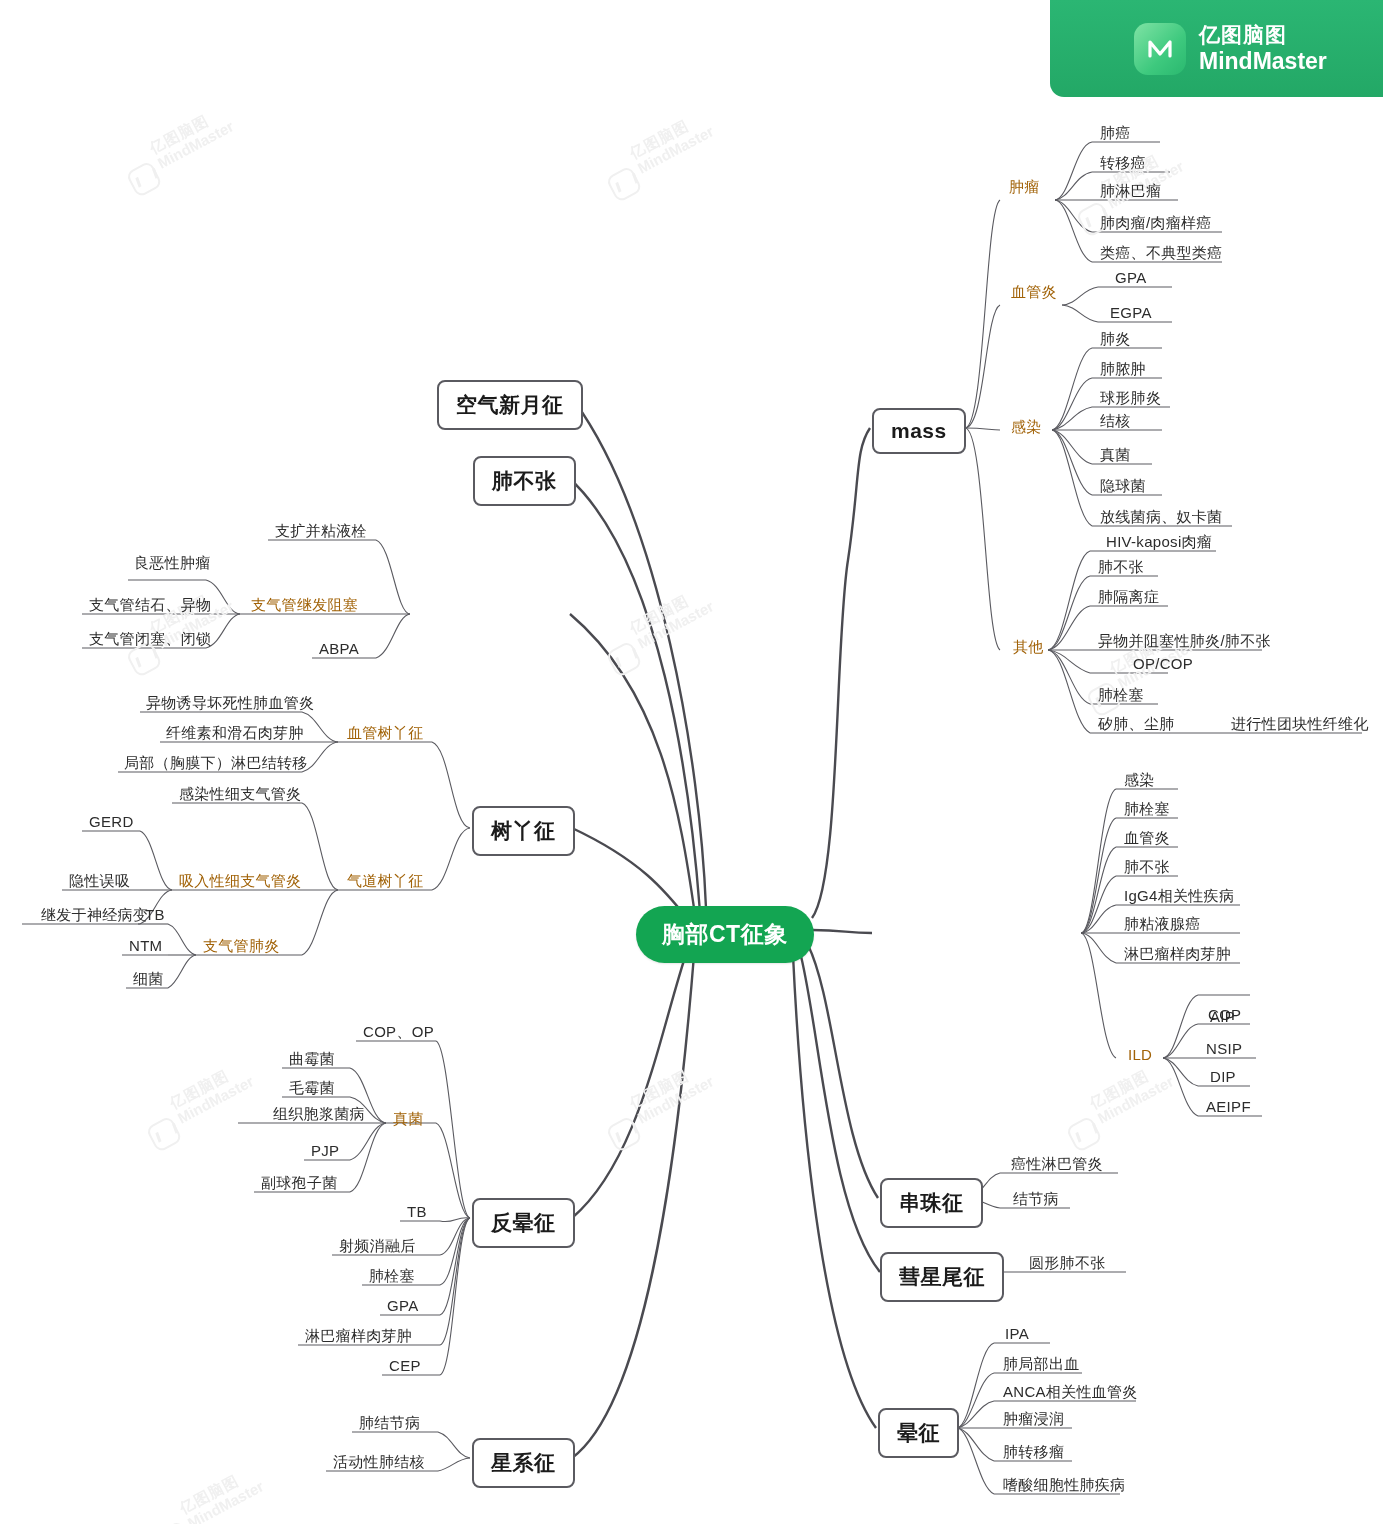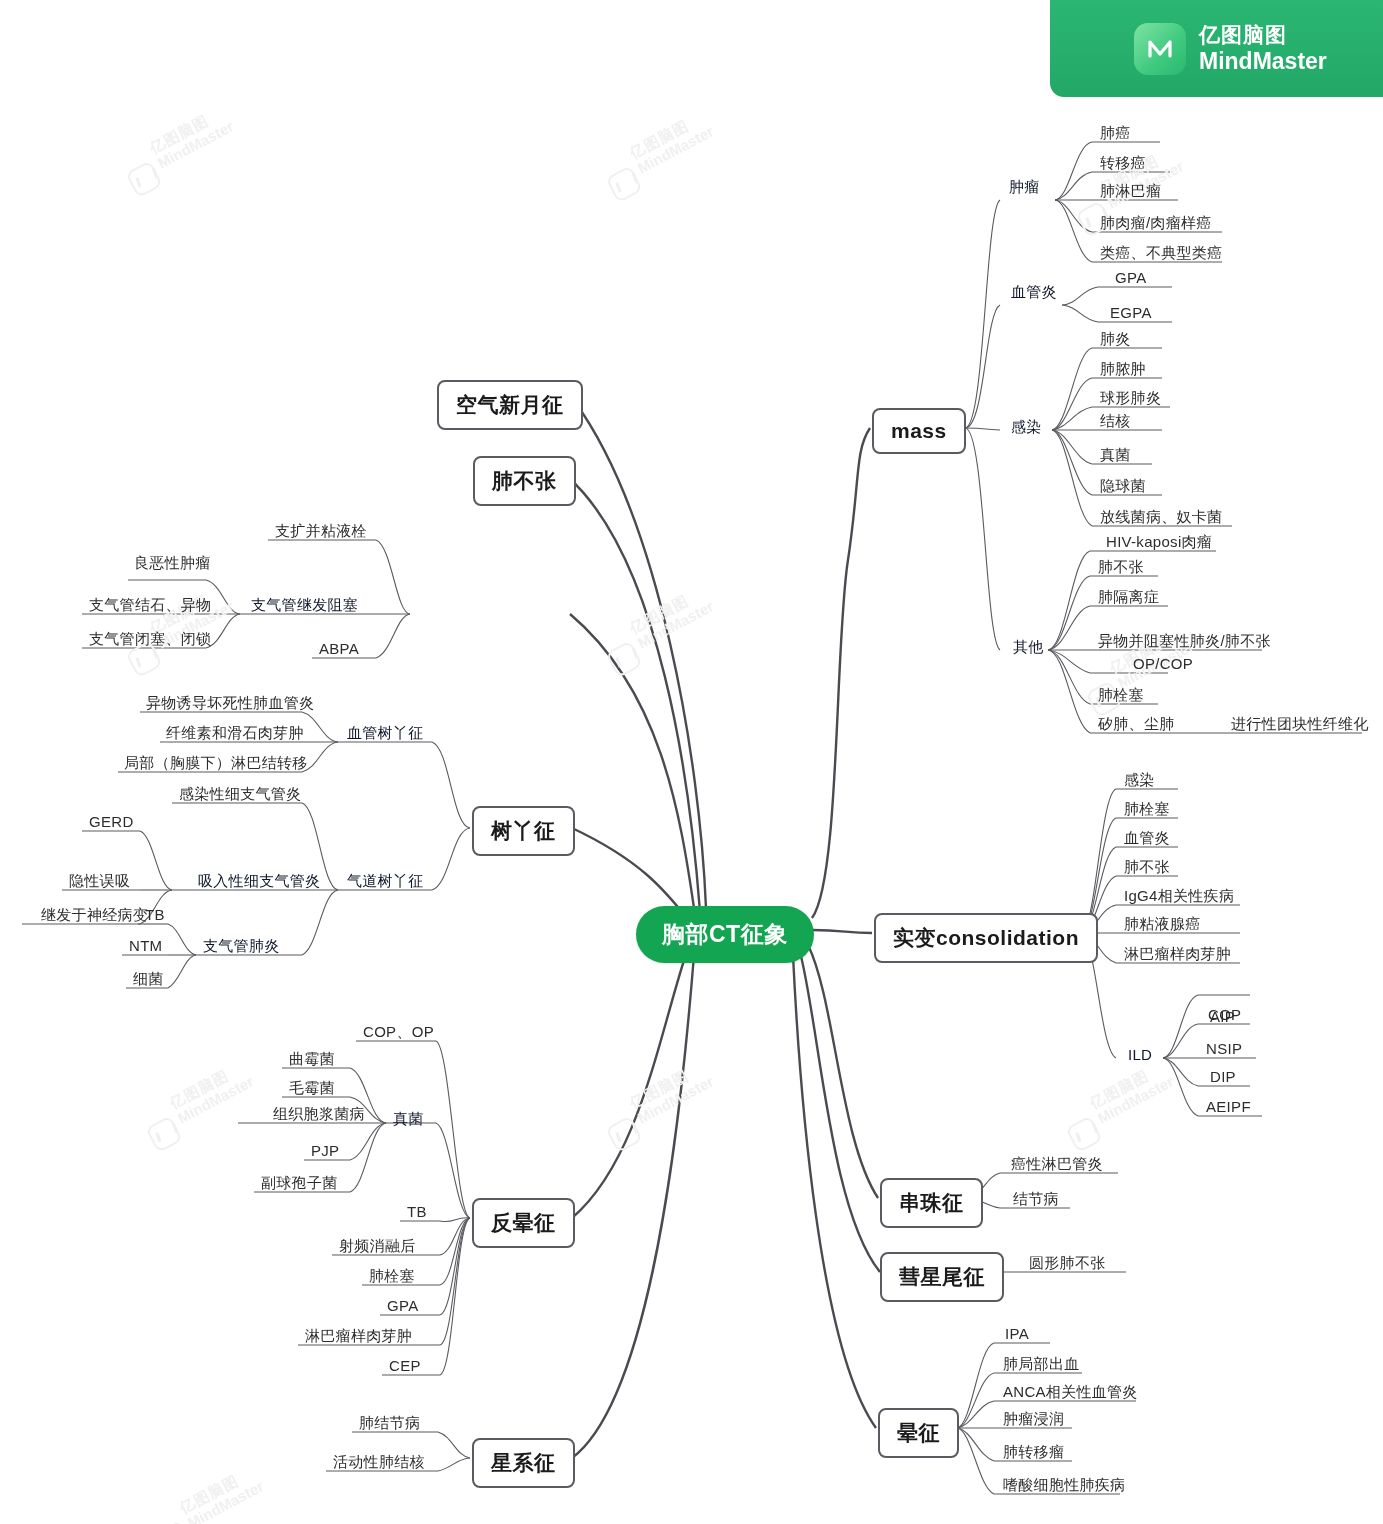--- a/index.html
+++ b/index.html
@@ -112,21 +112,21 @@
   }
   
   .leaf {
     color: #2c2c2c;
     font-size: 15px;
     font-weight: 400;
     padding: 0 3px 3px 3px;
     letter-spacing: 0.3px;
   }
   .mid {
-    color: #0f172a;
+    color: #a16207;
     font-size: 15px;
     letter-spacing: 0.3px;
     padding: 0 3px 3px 3px;
   }
 </style>
 </head>
 <body>
 
 <div id="stage">
 
@@ -433,21 +433,20 @@
   <div class="node mid" style="left:1010px; top:638px;">其他</div>
   <div class="node leaf" style="left:1103px; top:533px;">HIV-kaposi肉瘤</div>
   <div class="node leaf" style="left:1095px; top:558px;">肺不张</div>
   <div class="node leaf" style="left:1095px; top:588px;">肺隔离症</div>
   <div class="node leaf" style="left:1095px; top:632px;">异物并阻塞性肺炎/肺不张</div>
   <div class="node leaf" style="left:1130px; top:655px;">OP/COP</div>
   <div class="node leaf" style="left:1095px; top:686px;">肺栓塞</div>
   <div class="node leaf" style="left:1095px; top:715px;">矽肺、尘肺</div>
   <div class="node leaf" style="left:1228px; top:715px;">进行性团块性纤维化</div>
 
-  <div class="node lvl1" style="left:874px; top:913px;">实变consolidation</div>
   <div class="node leaf" style="left:1121px; top:771px;">感染</div>
   <div class="node leaf" style="left:1121px; top:800px;">肺栓塞</div>
   <div class="node leaf" style="left:1121px; top:829px;">血管炎</div>
   <div class="node leaf" style="left:1121px; top:858px;">肺不张</div>
   <div class="node leaf" style="left:1121px; top:887px;">IgG4相关性疾病</div>
   <div class="node leaf" style="left:1121px; top:915px;">肺粘液腺癌</div>
   <div class="node leaf" style="left:1121px; top:945px;">淋巴瘤样肉芽肿</div>
 
   <div class="node mid" style="left:1125px; top:1046px;">ILD</div>
   <div class="node leaf" style="left:1207px; top:1008px;">AIP</div>
@@ -482,21 +481,21 @@
   <div class="node leaf" style="left:86px; top:596px;">支气管结石、异物</div>
   <div class="node leaf" style="left:86px; top:630px;">支气管闭塞、闭锁</div>
 
   <div class="node lvl1" style="left:472px; top:806px;">树丫征</div>
   <div class="node mid" style="left:344px; top:724px;">血管树丫征</div>
   <div class="node mid" style="left:344px; top:872px;">气道树丫征</div>
   <div class="node leaf" style="left:143px; top:694px;">异物诱导坏死性肺血管炎</div>
   <div class="node leaf" style="left:163px; top:724px;">纤维素和滑石肉芽肿</div>
   <div class="node leaf" style="left:121px; top:754px;">局部（胸膜下）淋巴结转移</div>
   <div class="node leaf" style="left:176px; top:785px;">感染性细支气管炎</div>
-  <div class="node mid" style="left:176px; top:872px;margin-left:19px;">吸入性细支气管炎</div>
+  <div class="node mid" style="left:176px; top:872px;">吸入性细支气管炎</div>
   <div class="node mid" style="left:200px; top:937px;">支气管肺炎</div>
   <div class="node leaf" style="left:86px; top:813px;">GERD</div>
   <div class="node leaf" style="left:66px; top:872px;">隐性误吸</div>
   <div class="node leaf" style="left:26px; top:906px;margin-left:12px;">继发于神经病变</div>
   <div class="node leaf" style="left:142px; top:906px;">TB</div>
   <div class="node leaf" style="left:126px; top:937px;">NTM</div>
   <div class="node leaf" style="left:130px; top:970px;">细菌</div>
 
   <div class="node lvl1" style="left:472px; top:1198px;">反晕征</div>
   <div class="node leaf" style="left:360px; top:1023px;">COP、OP</div>

